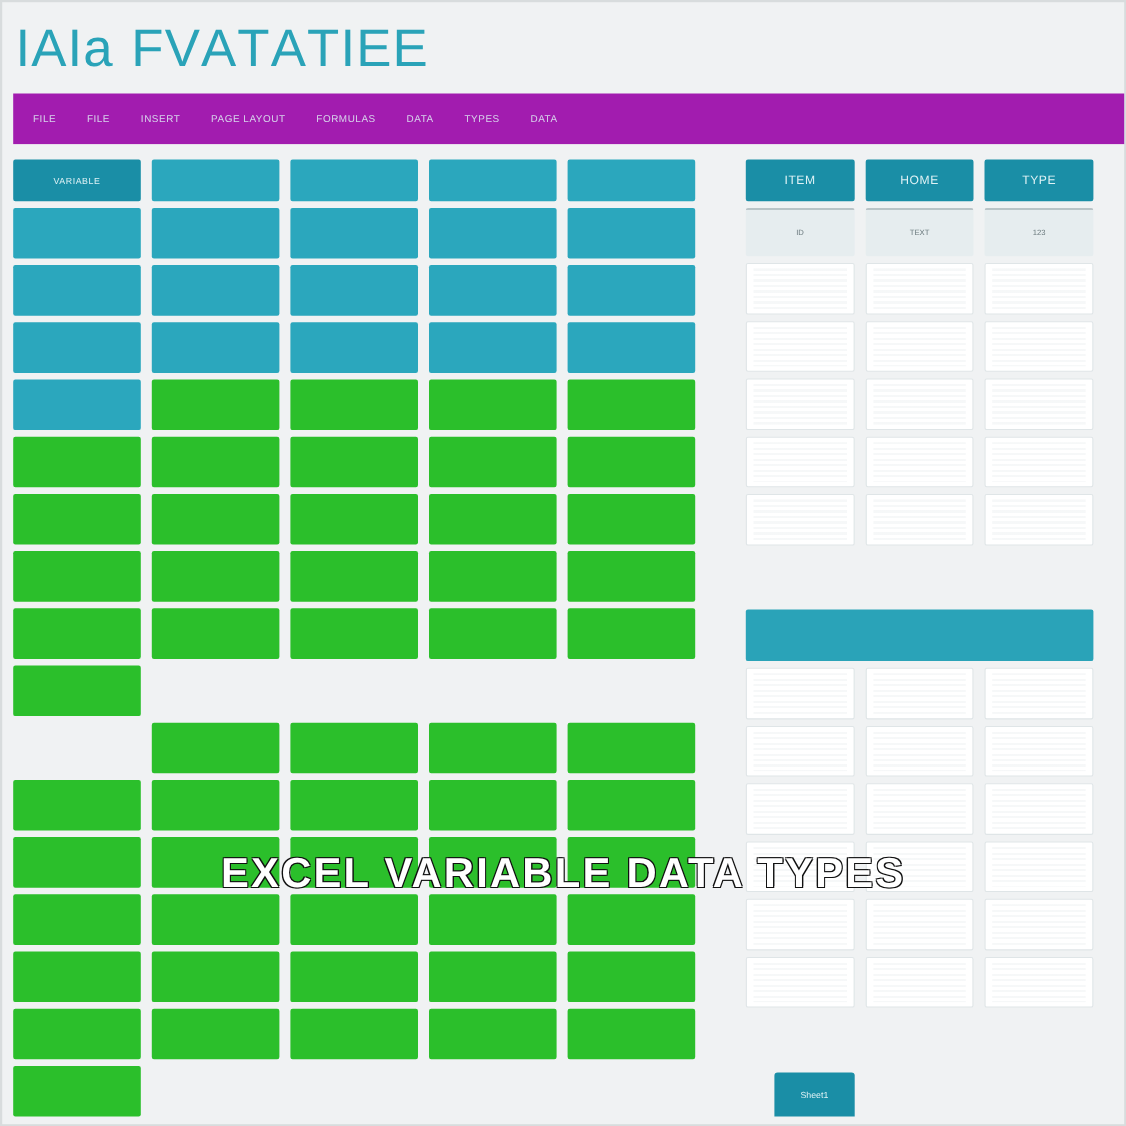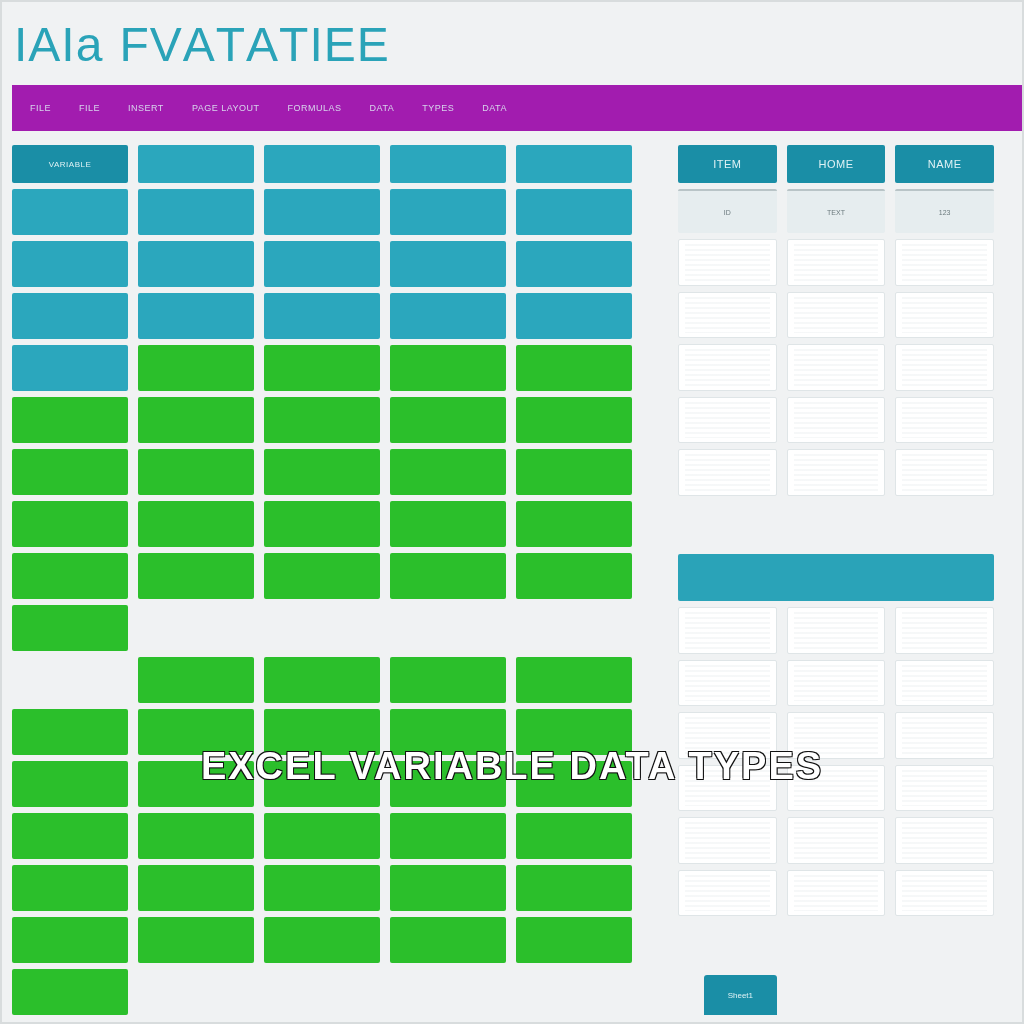--- a/index.html
+++ b/index.html
@@ -118,21 +118,21 @@
   .right-panel .foot {
     background:#1a8ea6; border-radius:3px 3px 0 0;
     display:flex; align-items:center; justify-content:center;
     color:#dff2f5; font-size:8px; filter: blur(0.3px);
   }
   .right-panel .gutter { background: transparent; }
   
   .caption {
     position: absolute;
     left: 0; width: 1024px;
-    top: 745px;
+    top: 773px;
     text-align: center;
     font-size: 38px;
     font-weight: 700;
     letter-spacing: 2px;
     color: #ffffff;
     text-shadow:
       -1px -1px 0 #111,
        1px -1px 0 #111,
       -1px  1px 0 #111,
        1px  1px 0 #111;
@@ -259,21 +259,21 @@
         <div class="cell green"></div>
         <div class="cell green"></div>
         <div class="cell green"></div>
         <div class="cell green"></div>
     </div>
 
     <div class="right-panel">
       <div class="gutter"></div>
       <div class="rhead">ITEM</div>
       <div class="rhead">HOME</div>
-      <div class="rhead">NAME</div>
+      <div class="rhead">TYPE</div>
       <div class="gutter"></div>
 
       <div class="gutter"></div>
       <div class="sub">ID</div>
       <div class="sub">TEXT</div>
       <div class="sub">123</div>
       <div class="gutter"></div>
 
       <div class="gutter"></div>
         <div class="rcell"></div>

